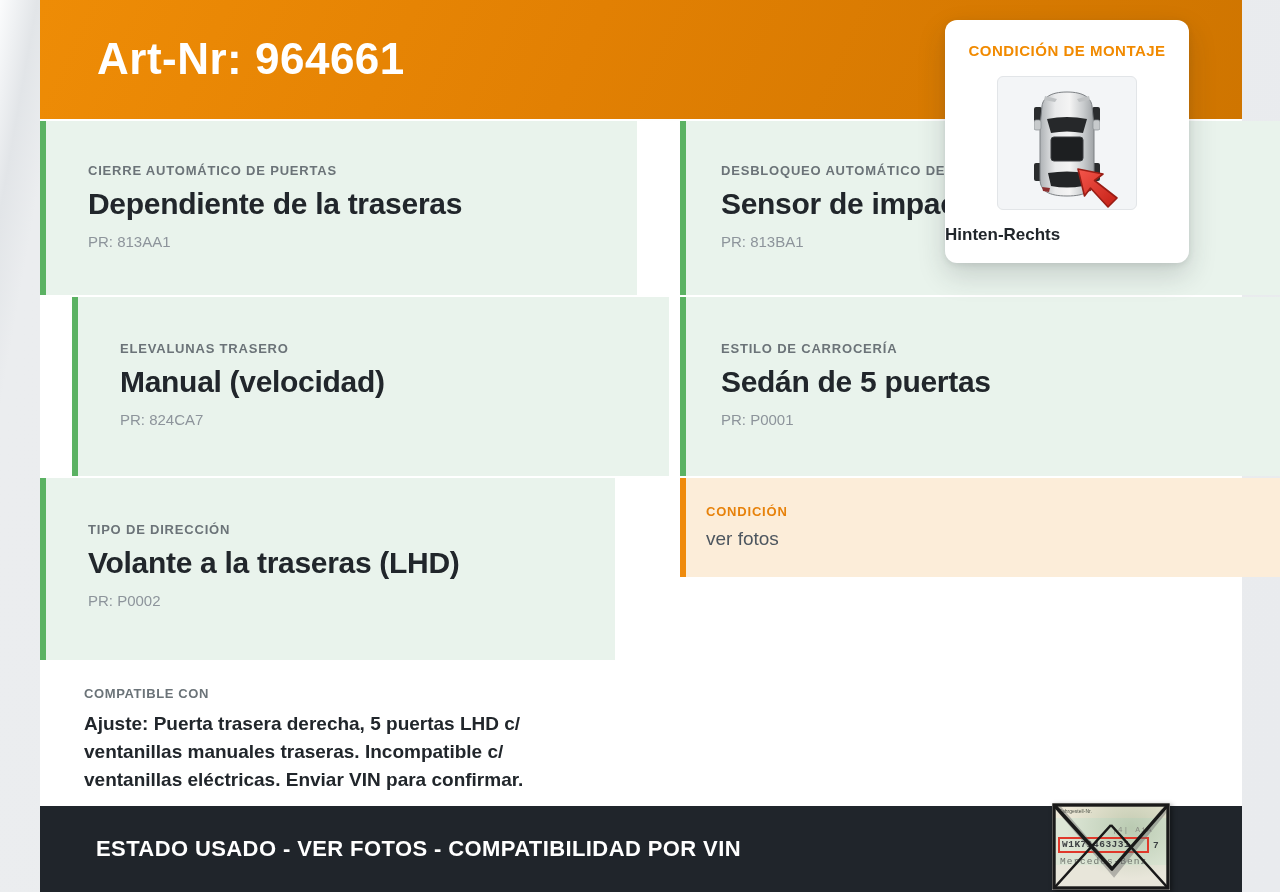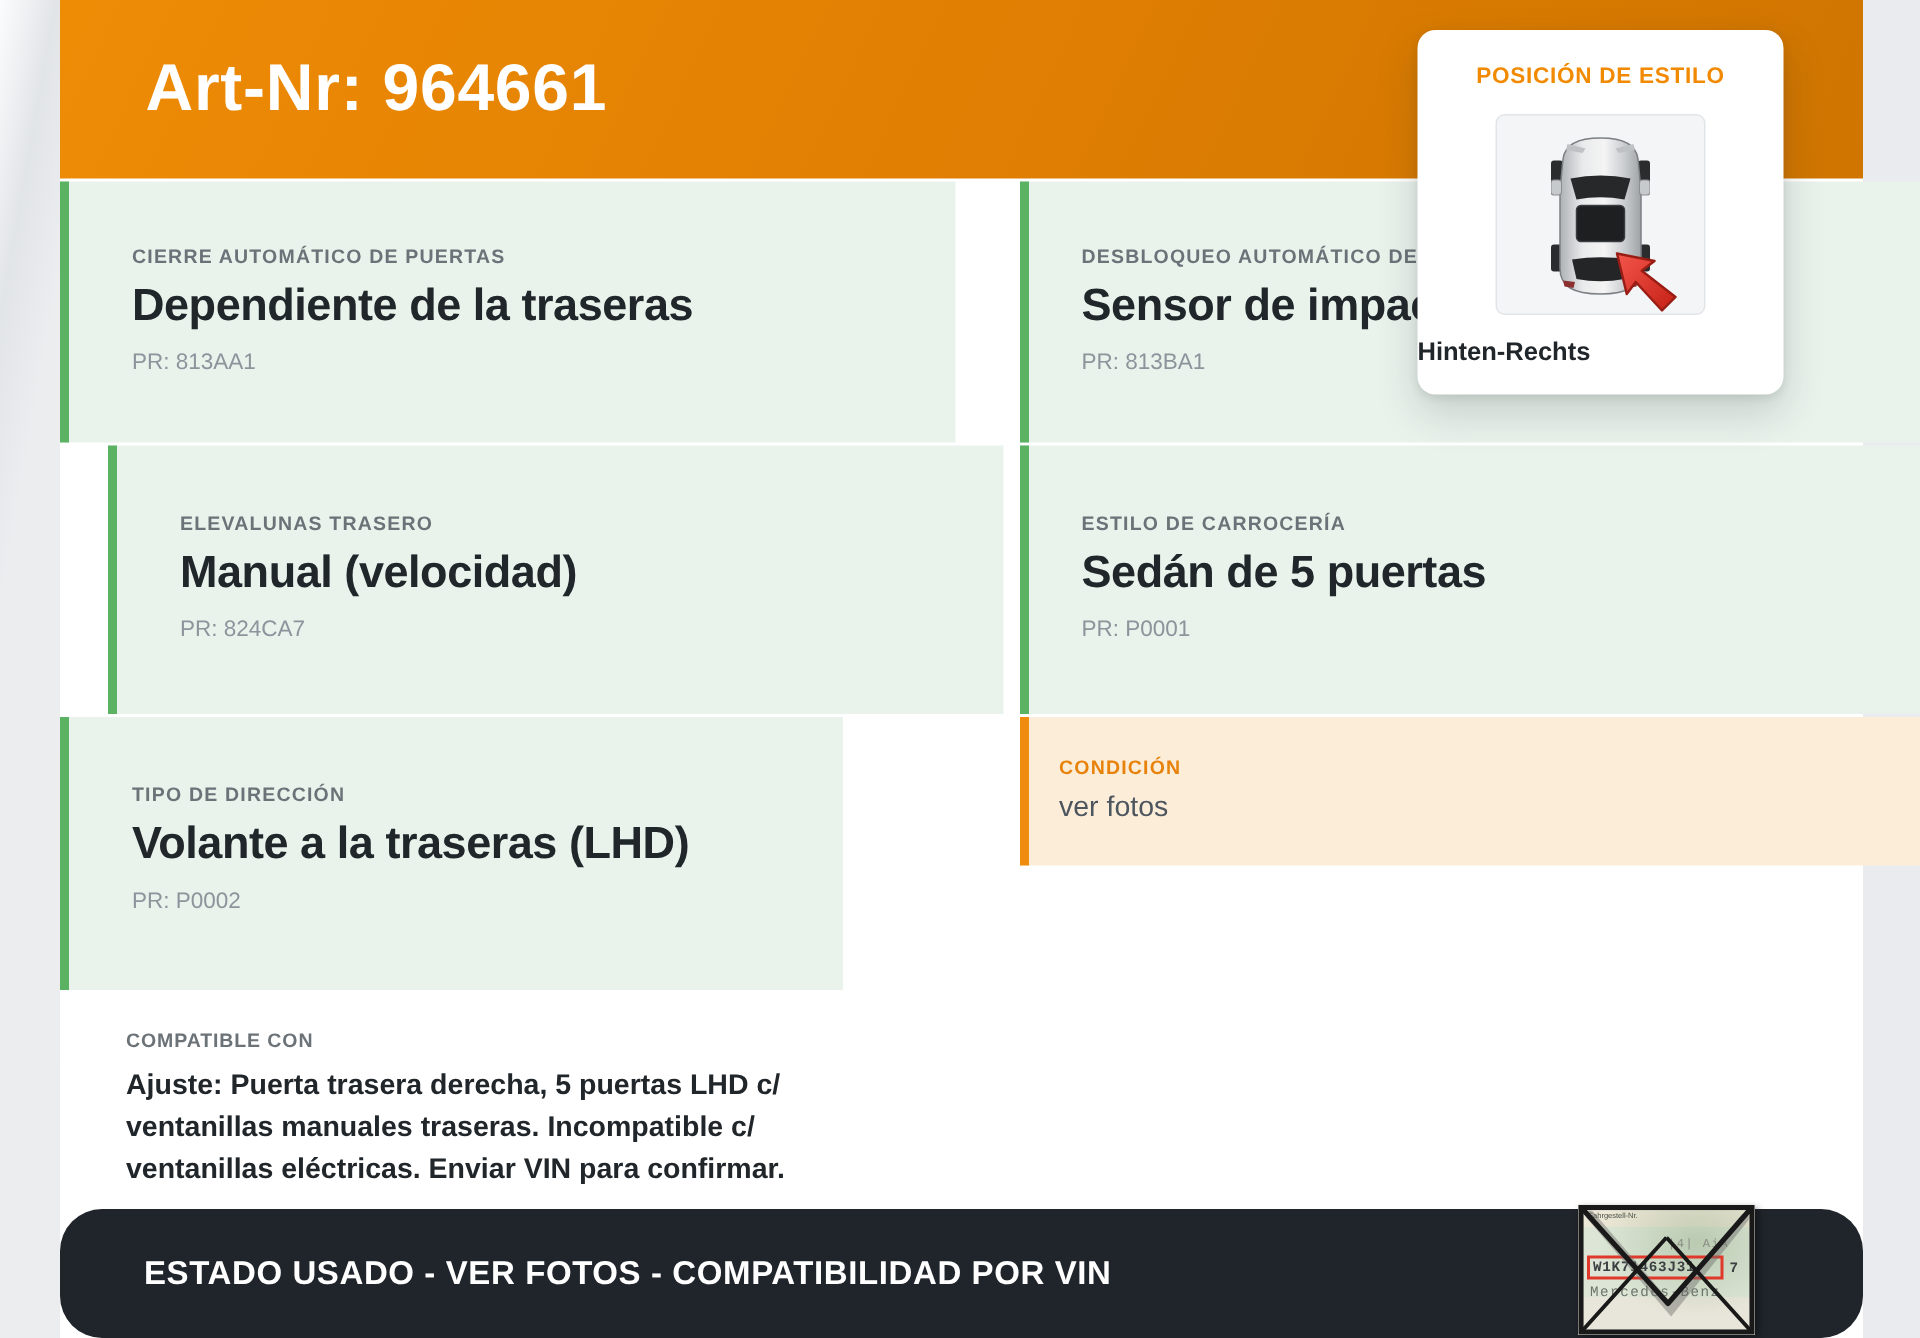--- a/index.html
+++ b/index.html
@@ -16,39 +16,39 @@
     background:linear-gradient(115deg,#ee8c06 0%,#e28003 45%,#cf7500 100%);}
   .title{position:absolute;left:57px;top:0;height:119px;line-height:117px;
     color:#ffffff;font-size:44px;font-weight:800;letter-spacing:.5px;white-space:nowrap;}
 
   
   .card{position:absolute;background:#e9f3ec;border-left:6px solid #5bb263;box-sizing:border-box;overflow:hidden;}
   .c1{left:0;top:121px;width:597px;height:174px;padding:42px 0 0 42px;}
   .c2{left:640px;top:121px;width:602px;height:174px;padding:42px 0 0 35px;}
   .c3{left:0;top:297px;width:597px;height:179px;padding:44px 0 0 42px;margin-left:32px;}
   .c4{left:640px;top:297px;width:602px;height:179px;padding:44px 0 0 35px;}
-  .c5{left:0;top:478px;width:522px;height:182px;padding:44px 0 0 42px;}
+  .c5{left:0;top:478px;width:575px;height:182px;padding:44px 0 0 42px;}
   .spec-label{font-size:13px;font-weight:700;color:#6b7378;letter-spacing:.8px;white-space:nowrap;}
   .spec-value{font-size:30px;font-weight:700;color:#21262b;letter-spacing:-.3px;margin-top:9px;white-space:nowrap;}
   .spec-pr{font-size:15px;color:#8d949b;margin-top:12px;white-space:nowrap;}
 
   
   .cond{position:absolute;left:640px;top:478px;width:602px;height:99px;box-sizing:border-box;
     background:#fcedd9;border-left:6px solid #ef8b0d;padding:26px 0 0 20px;}
   .cond-label{font-size:13px;font-weight:700;color:#e7820b;letter-spacing:.8px;}
   .cond-value{font-size:19px;font-weight:500;color:#4d565f;margin-top:9px;}
 
   
   .compat{position:absolute;left:0;top:661px;width:597px;height:140px;box-sizing:border-box;
     background:#ffffff;padding:25px 0 0 24px;margin-left:20px;}
   .compat-label{font-size:13px;font-weight:700;color:#6b7378;letter-spacing:.6px;}
   .compat-text{width:505px;margin-top:9px;font-size:19px;font-weight:700;color:#21262b;line-height:28px;}
 
   
-  .footer{position:absolute;left:0;top:806px;width:1202px;height:86px;background:#20252b;border-radius:28px;}
+  .footer{position:absolute;left:0;top:806px;width:1202px;height:86px;background:#20252b;}
   .footer-text{position:absolute;left:56px;top:0;height:86px;line-height:86px;
     color:#ffffff;font-size:22px;font-weight:700;letter-spacing:.4px;white-space:nowrap;}
 
   
   .poscard{position:absolute;left:945px;top:20px;width:244px;height:243px;background:#ffffff;
     border-radius:12px;box-shadow:0 12px 28px rgba(40,45,50,.18),0 2px 6px rgba(40,45,50,.10);z-index:5;}
   .pos-label{position:absolute;top:22px;left:0;width:100%;text-align:center;
     font-size:15px;font-weight:700;color:#f18a00;letter-spacing:.5px;white-space:nowrap;}
   .pos-imgbox{position:absolute;left:52px;top:56px;width:140px;height:134px;
     background:#f3f5f7;border:1px solid #e2e5e8;border-radius:6px;box-sizing:border-box;}
@@ -126,21 +126,21 @@
     <div class="compat-text">Ajuste: Puerta trasera derecha, 5 puertas LHD c/ ventanillas manuales traseras. Incompatible c/ ventanillas eléctricas. Enviar VIN para confirmar.</div>
   </div>
 
   <div class="footer">
     <div class="footer-text">ESTADO USADO - VER FOTOS - COMPATIBILIDAD POR VIN</div>
   </div>
 
 </div>
 
 <div class="poscard">
-  <div class="pos-label">POSICIÓN DE ESTILO</div>
+  <div class="pos-label">CONDICIÓN DE MONTAJE</div>
   <div class="pos-imgbox">
     <svg class="car-svg" width="66" height="106" viewBox="0 0 66 106">
       <defs>
         <linearGradient id="bodyg" x1="0" y1="0" x2="1" y2="0">
           <stop offset="0" stop-color="#aeb2b5"></stop>
             <stop offset="0.28" stop-color="#e9eaeb"></stop>
           <stop offset="0.55" stop-color="#f4f4f4"></stop>
             <stop offset="0.8" stop-color="#c9ccce"></stop>
           <stop offset="1" stop-color="#9fa3a6"></stop>
         </linearGradient>

